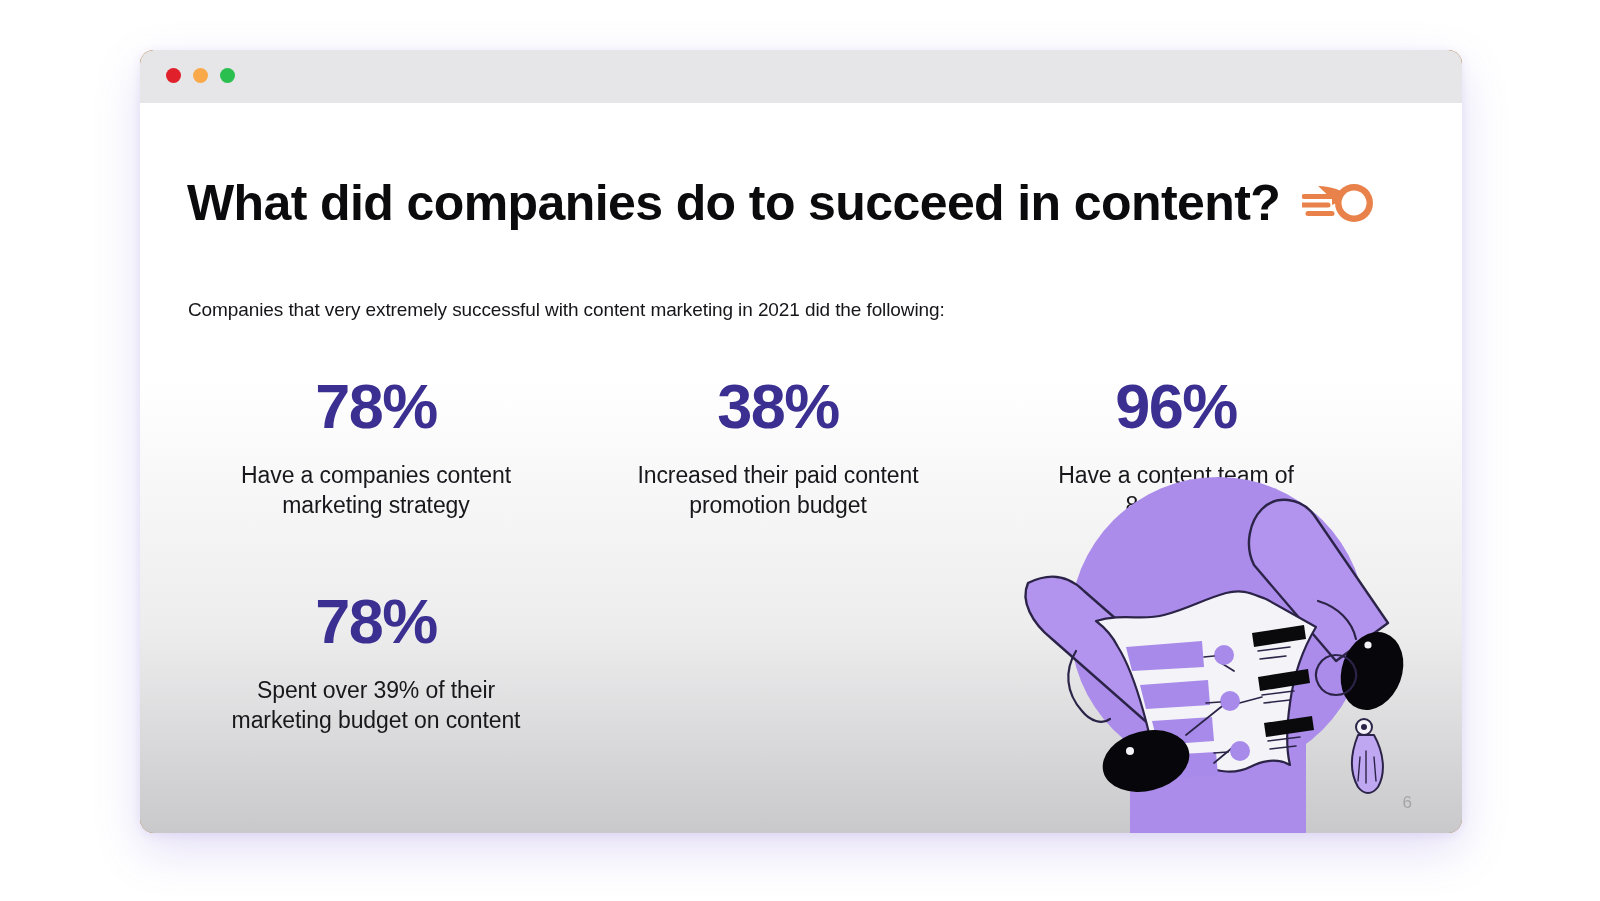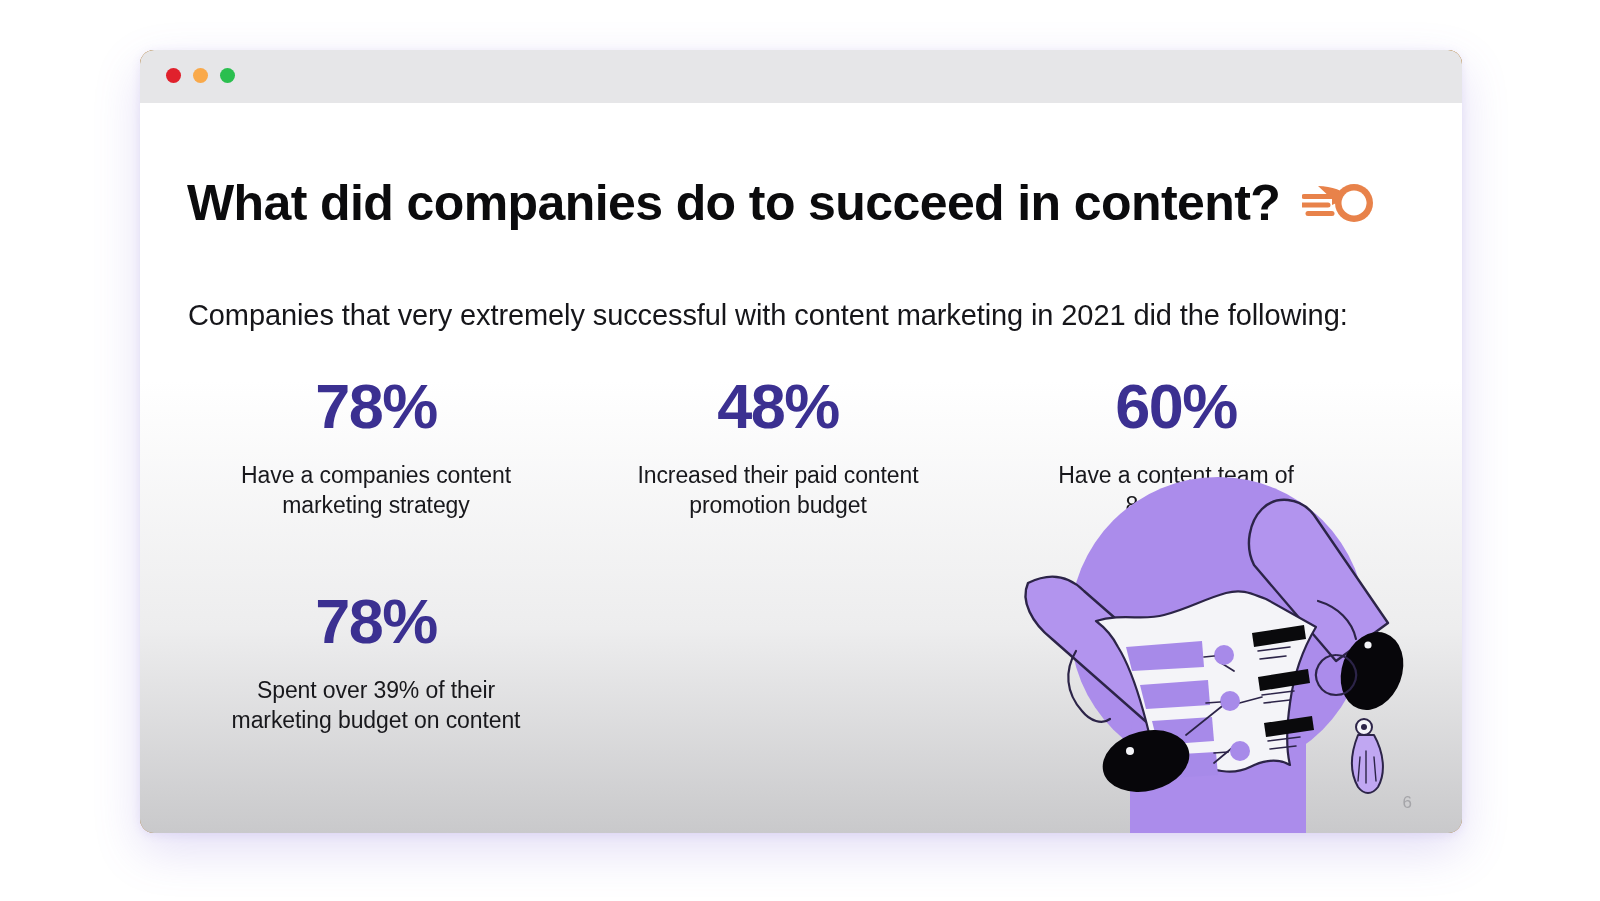--- a/index.html
+++ b/index.html
@@ -86,21 +86,21 @@
     margin-left: 22px;
     display: block;
     flex: 0 0 auto;
   }
 
   
   #slide-subtitle {
     position: absolute;
     left: 48px;
     top: 196px;
-    font-size: 29px;
+    font-size: 19px;
     color: #16161a;
     letter-spacing: -0.1px;
     white-space: nowrap;
   }
 
   
   #stats-grid {
     position: absolute;
     left: 46px;
     top: 272px;
@@ -184,27 +184,27 @@
 
     <div id="stats-grid">
 
       <div class="stat-block">
         <div class="stat-value">78%</div>
         <div class="stat-label">Have a companies content
 marketing strategy</div>
       </div>
 
       <div class="stat-block">
-        <div class="stat-value">48%</div>
+        <div class="stat-value">38%</div>
         <div class="stat-label">Increased their paid content
 promotion budget</div>
       </div>
 
       <div class="stat-block">
-        <div class="stat-value">60%</div>
+        <div class="stat-value">96%</div>
         <div class="stat-label">Have a content team of
 8+ people</div>
       </div>
 
 
       <div class="stat-block">
         <div class="stat-value">78%</div>
         <div class="stat-label">Spent over 39% of their
 marketing budget on content</div>
       </div>

